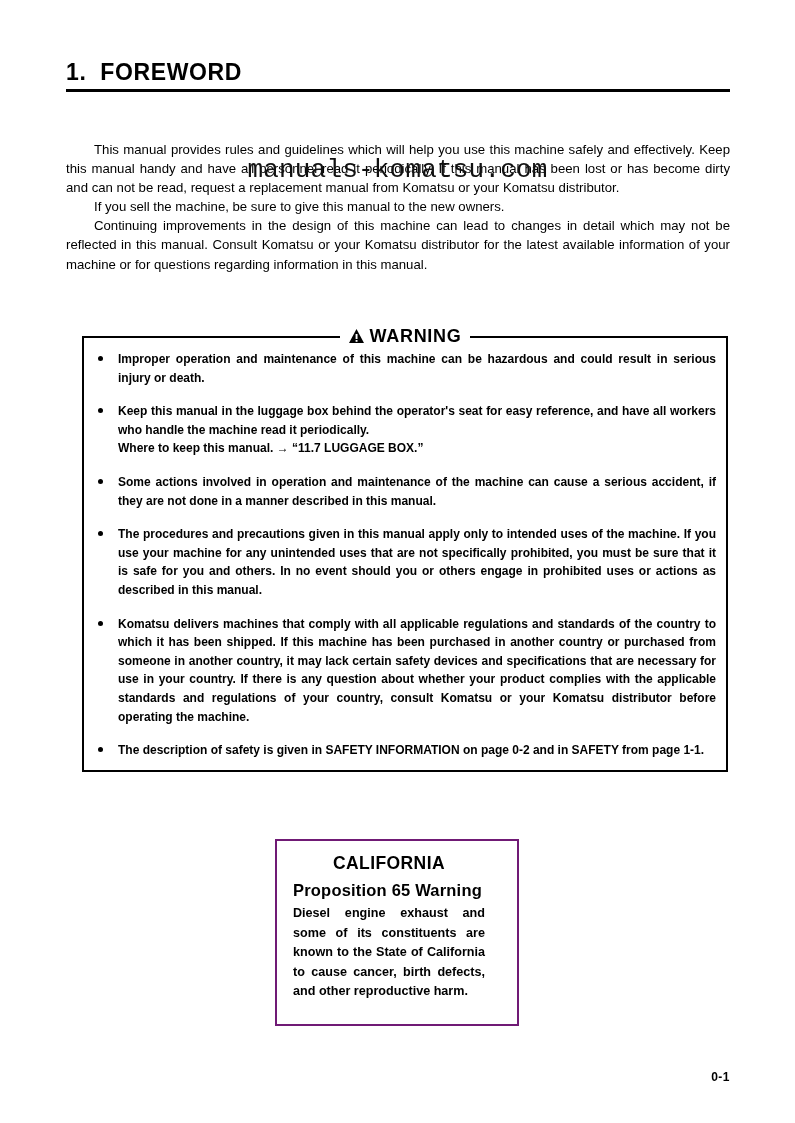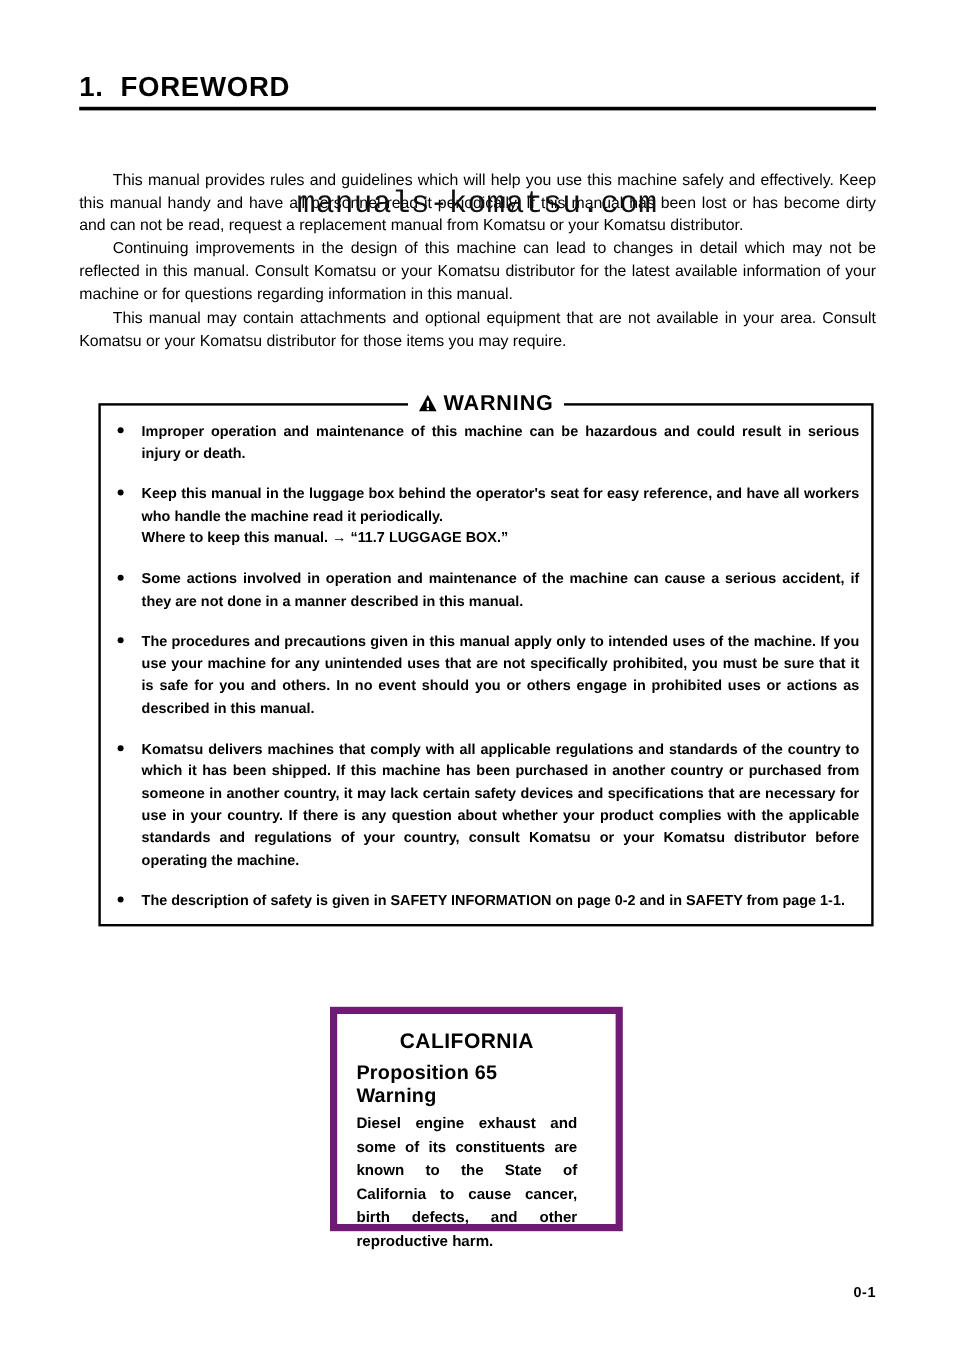--- a/index.html
+++ b/index.html
@@ -137,21 +137,21 @@
     text-align: justify;
   }
 
   
   .cal-box {
     position: absolute;
     left: 275px;
     top: 839px;
     width: 244px;
     height: 187px;
-    border: 6px solid #701a75;
+    border: 2px solid #701a75;
     box-sizing: border-box;
     padding: 12px 32px 10px 16px;
   }
   .cal-title {
     text-align: center;
     font-size: 17.5px;
     font-weight: bold;
     letter-spacing: 0.4px;
     margin-bottom: 7px;
   }
@@ -202,22 +202,22 @@
 
 <div class="page">
 
   <div class="chapter-heading">
     <span class="title-text">1.  FOREWORD</span>
   </div>
   <div class="chapter-rule"></div>
 
   <div class="intro">
     <p>This manual provides rules and guidelines which will help you use this machine safely and effectively. Keep this manual handy and have all personnel read it periodically. If this manual has been lost or has become dirty and can not be read, request a replacement manual from Komatsu or your Komatsu distributor.</p>
+    <p>If you sell the machine, be sure to give this manual to the new owners.</p>
     <p>Continuing improvements in the design of this machine can lead to changes in detail which may not be reflected in this manual. Consult Komatsu or your Komatsu distributor for the latest available information of your machine or for questions regarding information in this manual.</p>
-    <p>This manual may contain attachments and optional equipment that are not available in your area. Consult Komatsu or your Komatsu distributor for those items you may require.</p>
   </div>
 
   <div class="watermark">manuals-komatsu.com</div>
 
   <div class="warning-box"></div>
   <div class="warning-legend">
     <span class="legend-inner">
       <span class="tri-icon">
         <svg width="15" height="14" viewBox="0 0 15 14" xmlns="http://www.w3.org/2000/svg">
           <polygon points="7.5,0 15,14 0,14" fill="#000"></polygon>

